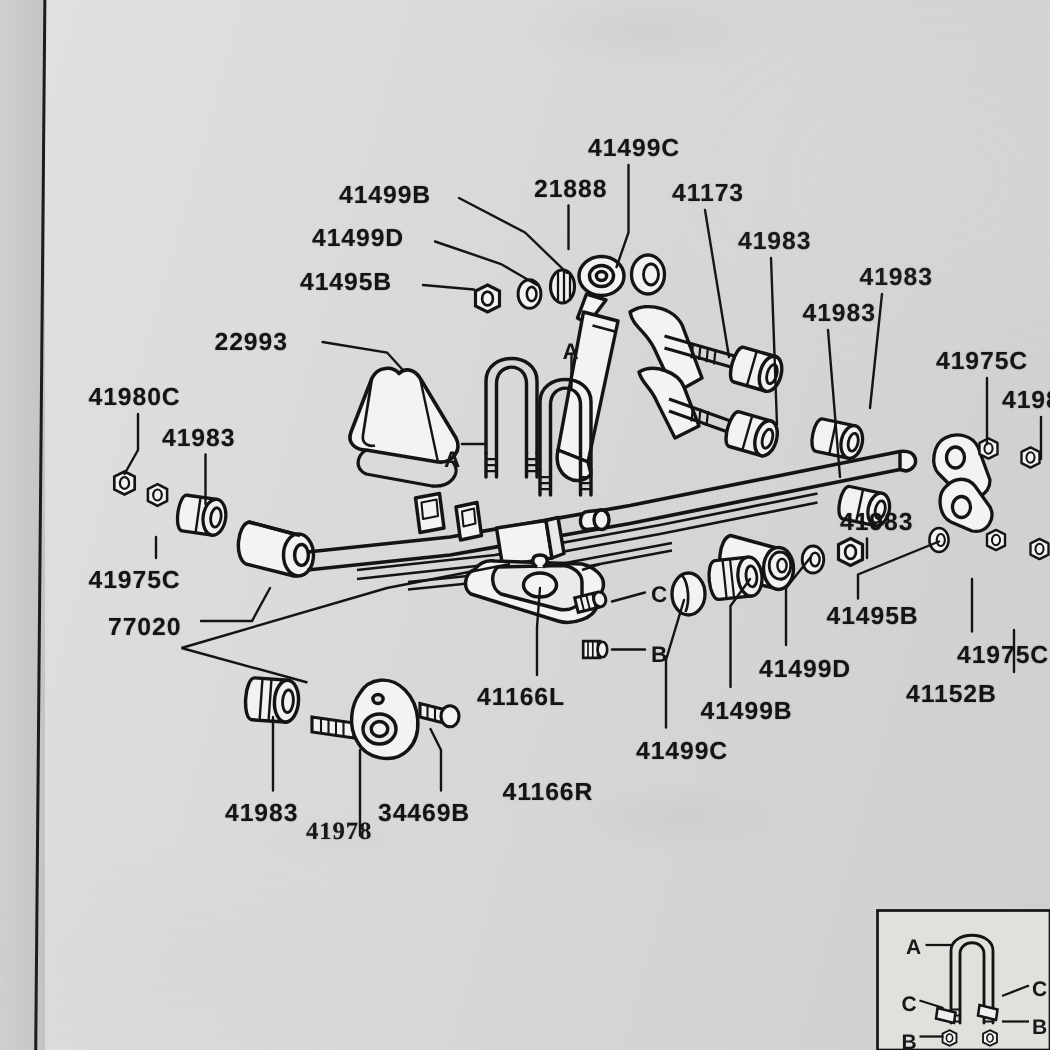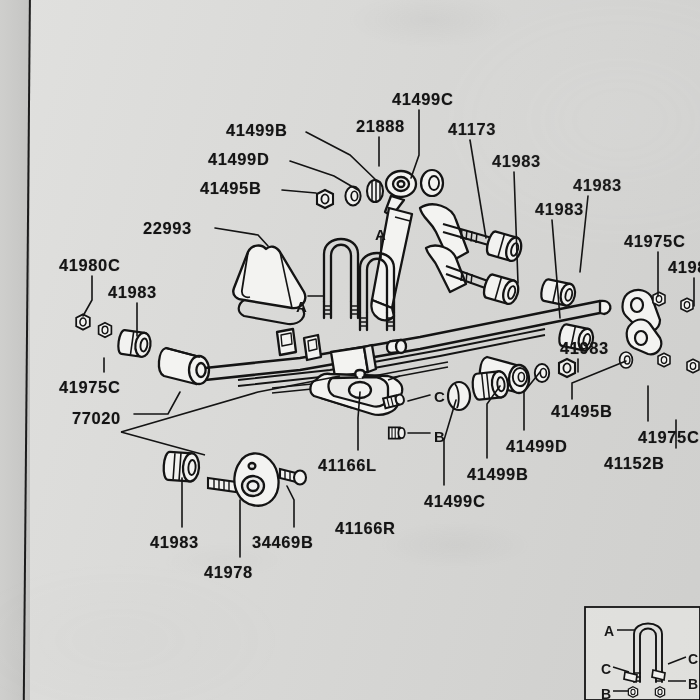--- a/index.html
+++ b/index.html
@@ -425,21 +425,21 @@
       <div class="lbl" style="left: 551px; top: 402px;">41495B</div>
       <div class="lbl" style="left: 506px; top: 437px;">41499D</div>
       <div class="lbl" style="left: 638px; top: 428px;">41975C</div>
       <div class="lbl" style="left: 467px; top: 465px;">41499B</div>
       <div class="lbl" style="left: 604px; top: 454px;">41152B</div>
       <div class="lbl" style="left: 318px; top: 456px; text-align: center;">41166L</div>
       <div class="lbl" style="left: 335px; top: 483px; margin-top: 36px;">41166R</div>
       <div class="lbl" style="left: 424px; top: 492px;">41499C</div>
       <div class="lbl" style="left: 150px; top: 533px;">41983</div>
       <div class="lbl" style="left: 252px; top: 533px;">34469B</div>
-      <div class="lbl" style="left: 204px; top: 563px;">41978</div>
+      <div class="lbl" style="left: 204px; top: 544px; font-family: Liberation Serif, serif;">41978</div>
     </div>
   <div id="callouts-layer">
       <div class="cal" style="left: 296px; top: 298px;">A</div>
       <div class="cal" style="left: 375px; top: 226px;">A</div>
       <div class="cal" style="left: 434px; top: 388px;">C</div>
       <div class="cal" style="left: 434px; top: 428px;">B</div>
     </div>
   <div id="legend-labels-layer">
       <div class="leg-lbl" style="left: 604px; top: 623px;">A</div>
       <div class="leg-lbl" style="left: 601px; top: 661px;">C</div>

